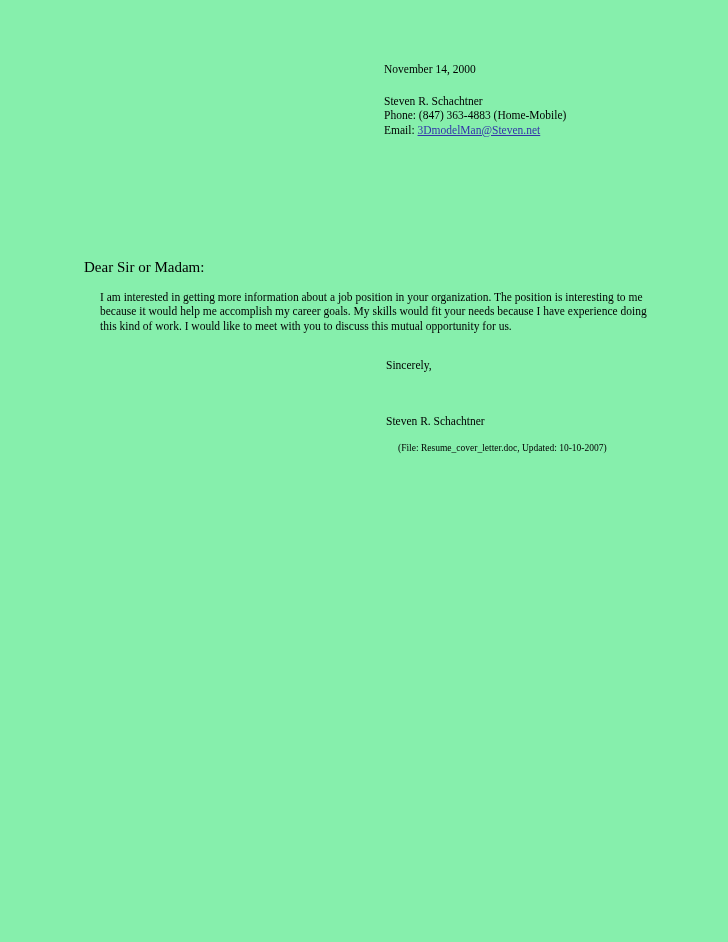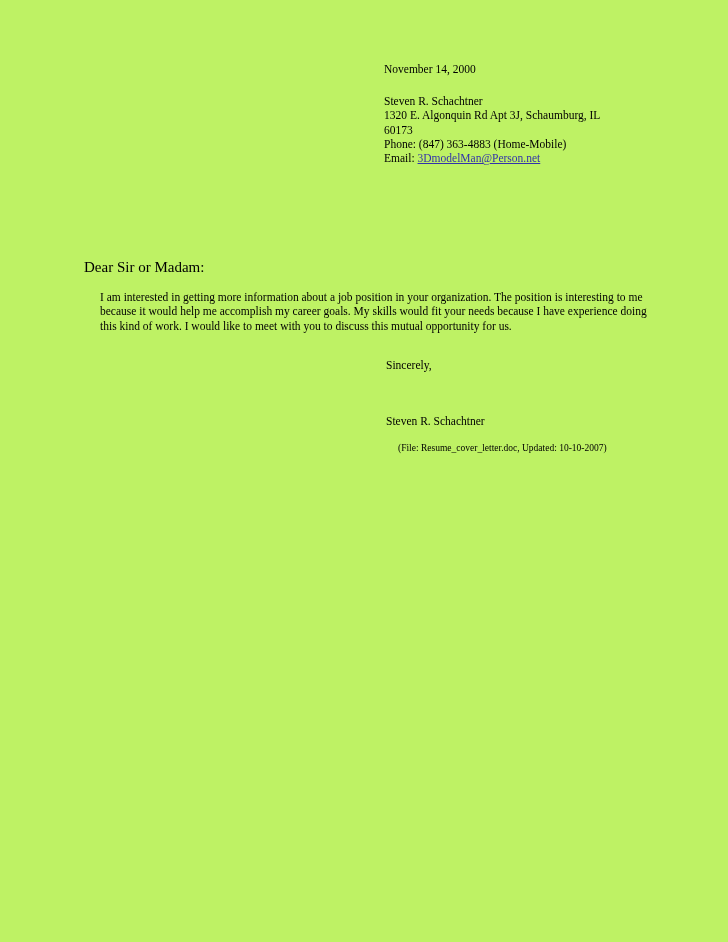--- a/index.html
+++ b/index.html
@@ -13,21 +13,21 @@
     position: relative;
     overflow: hidden;
     font-family: "Liberation Serif", "DejaVu Serif", serif;
     color: #000000;
     -webkit-font-smoothing: antialiased;
   }
 
   .page {
     position: absolute;
     inset: 0;
-    background: #bef264;
+    background: #86efac;
   }
 
   
   .sender-block {
     position: absolute;
     left: 384px;
     top: 62px;
     width: 300px;
     font-size: 11.5px;
     line-height: 14.2px;
@@ -114,23 +114,22 @@
   }
 </style>
 </head>
 <body>
 
 <div class="page">
 
   <div class="sender-block">
     <div class="date-line">November 14, 2000</div>
     <div class="sender-name">Steven R. Schachtner</div>
-    <div class="sender-address">1320 E. Algonquin Rd Apt 3J, Schaumburg, IL 60173</div>
     <div class="sender-phone">Phone: (847) 363-4883 (Home-Mobile)</div>
-    <div class="sender-email-line"><span>Email:</span> <a class="email-link" href="#">3DmodelMan@Person.net</a></div>
+    <div class="sender-email-line"><span>Email:</span> <a class="email-link" href="#">3DmodelMan@Steven.net</a></div>
   </div>
 
 
   <div class="salutation">Dear Sir or Madam:</div>
 
   <div class="body-paragraph">I am interested in getting more information about a job position in your organization. The position is interesting to me because it would help me accomplish my career goals. My skills would fit your needs because I have experience doing this kind of work. I would like to meet with you to discuss this mutual opportunity for us.</div>
 
   <div class="closing-sincerely">Sincerely,</div>
   <div class="closing-signature">Steven R. Schachtner</div>
 

